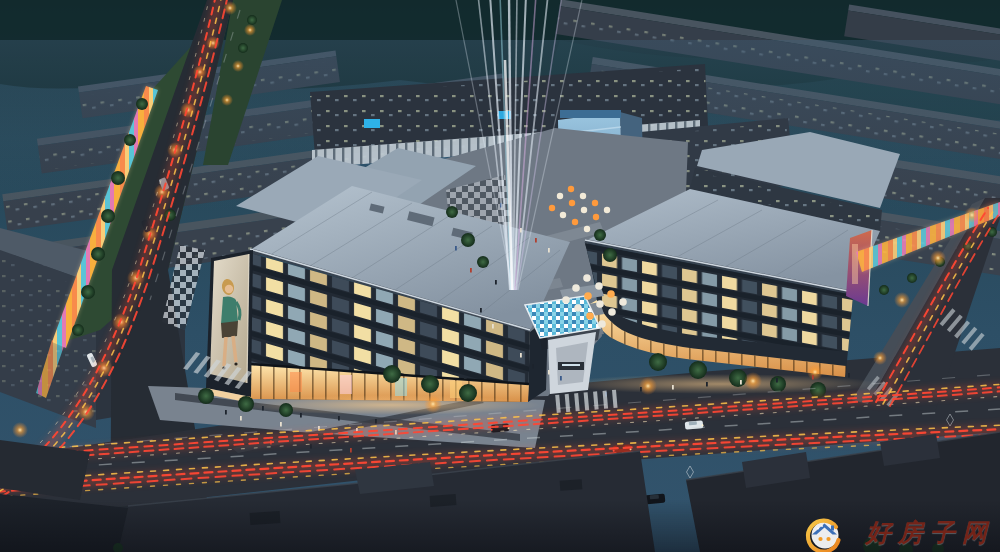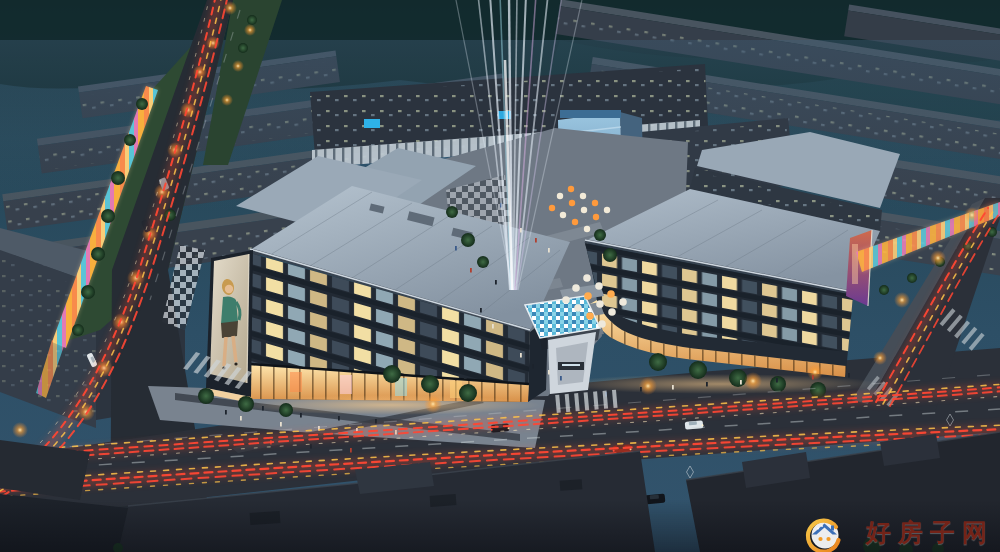--- a/index.html
+++ b/index.html
@@ -1,21 +1,21 @@
 <!DOCTYPE html>
 <html><head>
 <meta charset="utf-8">
 <style>
   html,body{margin:0;padding:0;background:#0c141a;}
   .stage{position:relative;width:1000px;height:552px;overflow:hidden;background:#223d4c;
          font-family:"Liberation Sans",sans-serif;}
   .stage svg{position:absolute;left:0;top:0;}
   .wm{position:absolute;right:6px;bottom:3px;width:190px;display:flex;flex-direction:column;
       align-items:flex-end;z-index:50;}
-  .wm-top{display:flex;align-items:flex-start;gap:6px;}
+  .wm-top{display:flex;align-items:flex-start;gap:6px;font-style:italic;}
   .wm-title{font-family:"Liberation Serif",serif;font-size:25px;font-weight:bold;color:#732318;
             letter-spacing:7px;text-shadow:0 1px 1px rgba(255,255,255,.28);white-space:nowrap;}
   .wm-bar{margin-top:1px;background:rgba(148,144,140,.74);border:1px solid rgba(255,255,255,.4);
           padding:1px 7px 2px 7px;font:bold 9.5px "DejaVu Sans",sans-serif;color:#ffe9cd;
           letter-spacing:2.4px;text-align:center;}
 </style>
 </head>
 <body>
 
 <div class="stage">

